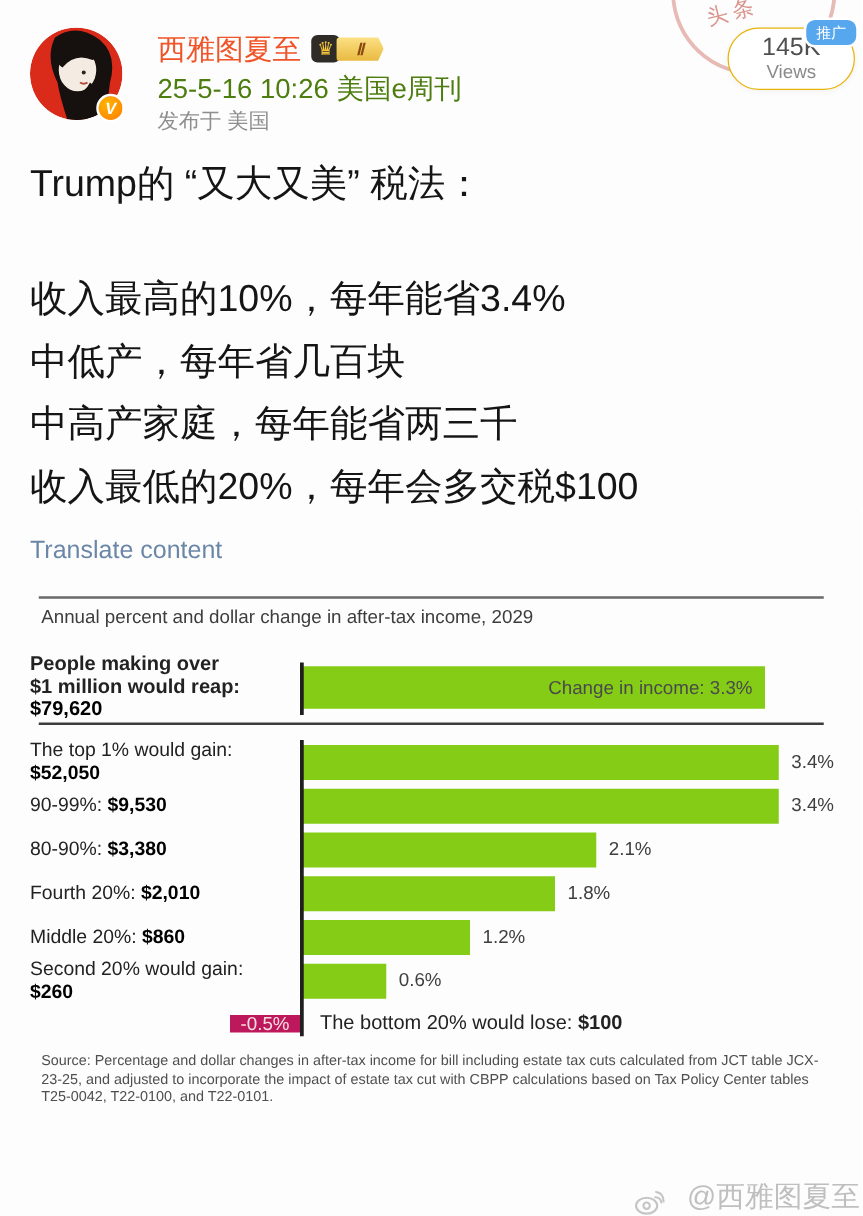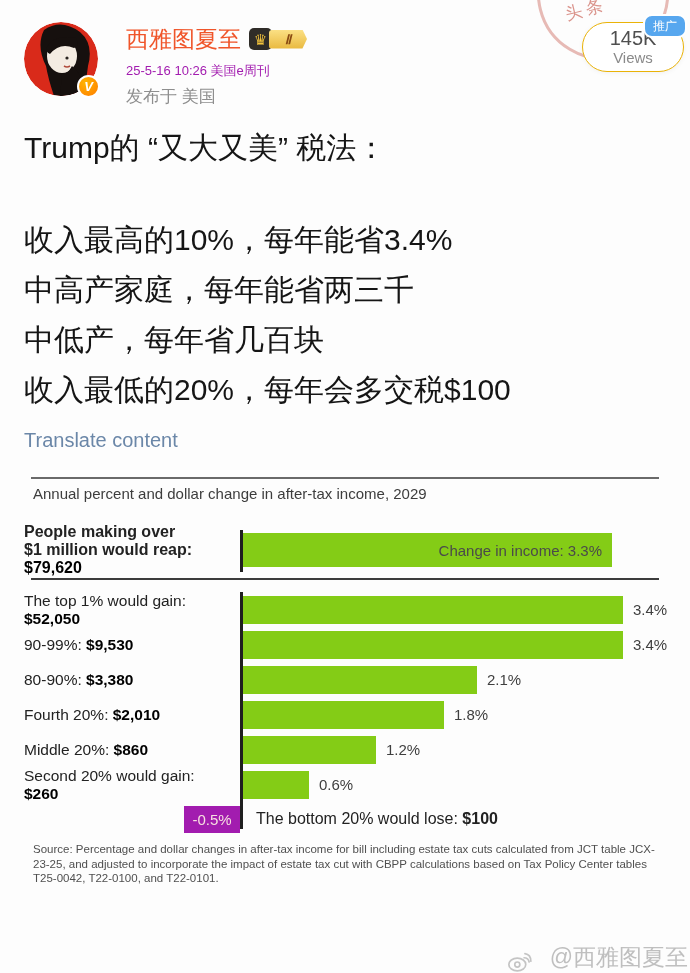--- a/index.html
+++ b/index.html
@@ -28,21 +28,21 @@
     color:#f5c53c; font-size:15px; line-height:1;
   }
   .vip-ribbon {
     position:relative; margin-left:-3px; width:38px; height:19px;
     background:linear-gradient(180deg,#fbe084,#e9b93f);
     clip-path:polygon(0 0, 88% 0, 100% 50%, 88% 100%, 0 100%);
     border-radius:3px; color:#8a4b12; font-weight:bold; font-style:italic;
     font-size:13px; text-align:center; line-height:19px;
     font-family:"Liberation Serif", serif;
   }
-  .meta-line { color:#a21caf; font-size:13px; line-height:24px; margin-top:5px; }
+  .meta-line { color:#4d7c0f; font-size:22px; line-height:24px; margin-top:5px; }
   .meta-line2 { color:#8e8e8e; font-size:17px; line-height:24px; margin-top:2px; }
   .stamp {
     position:absolute; left:537px; top:-72px; width:132px; height:132px;
     border:3px solid rgba(190,60,45,.35); border-radius:50%;
     transform:rotate(-14deg); pointer-events:none;
   }
   .stamp-text {
     position:absolute; left:565px; top:-2px; color:rgba(190,60,45,.55);
     font-size:17px; transform:rotate(-14deg); letter-spacing:4px;
   }
@@ -83,21 +83,21 @@
   .row1 .bar { height:34px; }
   .row1 .label-col { font-weight:bold; font-size:16px; }
   .bar-inner-label { font-size:15px; color:#4a4a4a; padding-right:10px; white-space:nowrap; }
   .row-sep { height:2px; background:#3c3c3c; margin:6px 7px 0 7px; }
   .sep-spacer { height:12px; }
   .crow.std { height:35px; }
   .pct-label { margin-left:10px; font-size:15px; color:#3f3f3f; }
   .crow.negative { height:30px; margin-top:2px; }
   .neg-col { width:210px; flex:0 0 210px; display:flex; justify-content:flex-end; padding-right:0; }
   .neg-bar {
-    background:#a21caf; height:27px; display:flex; align-items:center; justify-content:center;
+    background:#be185d; height:14px; display:flex; align-items:center; justify-content:center;
     color:#f7dfe0; font-size:15px; margin-right:-6px;
   }
   .neg-label { margin-left:22px; font-size:16px; color:#222; }
   .chart-source { margin:8px 9px 0 9px; font-size:11.5px; line-height:14.5px; color:#4f4f4f; width:622px; }
   .watermark {
     position:absolute; right:2px; bottom:0px; display:flex; align-items:flex-end; gap:18px;
     color:rgba(150,150,150,.6); font-size:23px; font-weight:normal; pointer-events:none;
   }
   .wm-logo { width:26px; height:22px; opacity:.55; }
 </style>
@@ -148,22 +148,22 @@
       <div class="views-label">Views</div>
       <div class="promo-tag">推广</div>
     </div>
   </div>
 
   
   <div class="post-body">
     <div>Trump的 “又大又美” 税法：</div>
     <div class="body-spacer"></div>
     <div>收入最高的10%，每年能省3.4%</div>
+    <div>中低产，每年省几百块</div>
     <div>中高产家庭，每年能省两三千</div>
-    <div>中低产，每年省几百块</div>
     <div>收入最低的20%，每年会多交税$100</div>
   </div>
 
   <a class="translate-link" href="#" style="text-decoration:none;">Translate content</a>
 
   
   <div class="chart">
     <div class="chart-topline"></div>
     <div class="chart-subtitle">Annual percent and dollar change in after-tax income, 2029</div>
 

